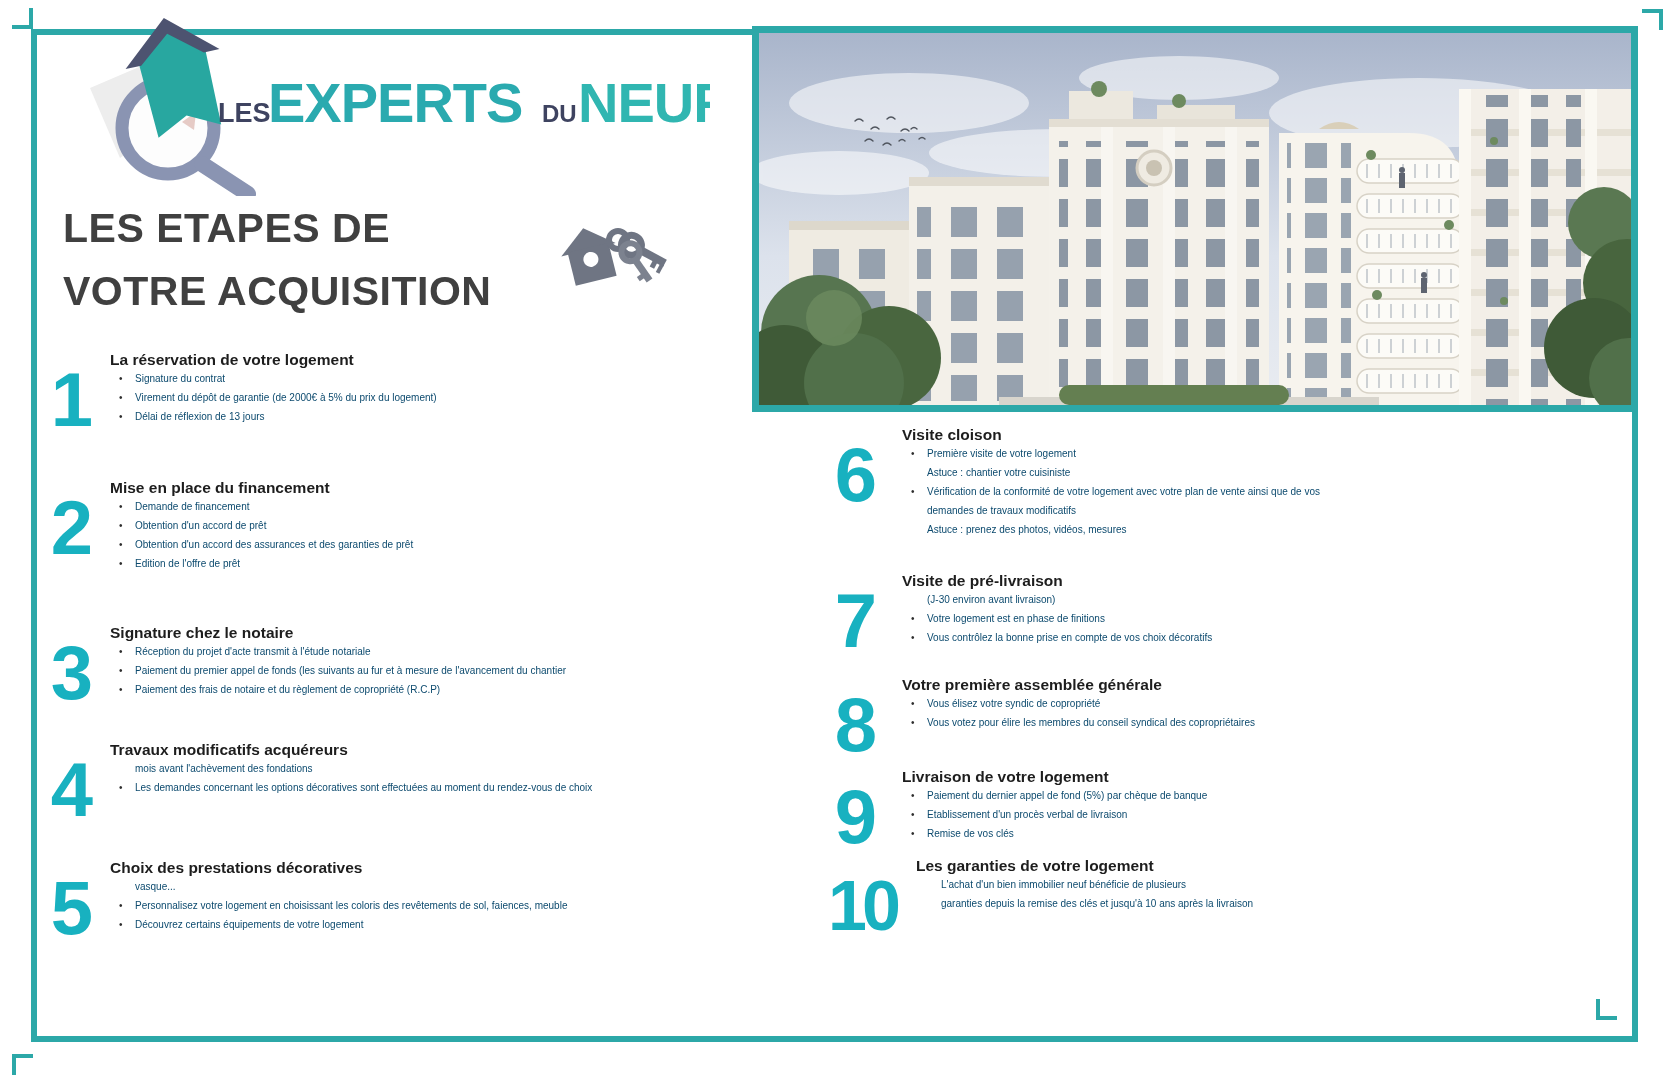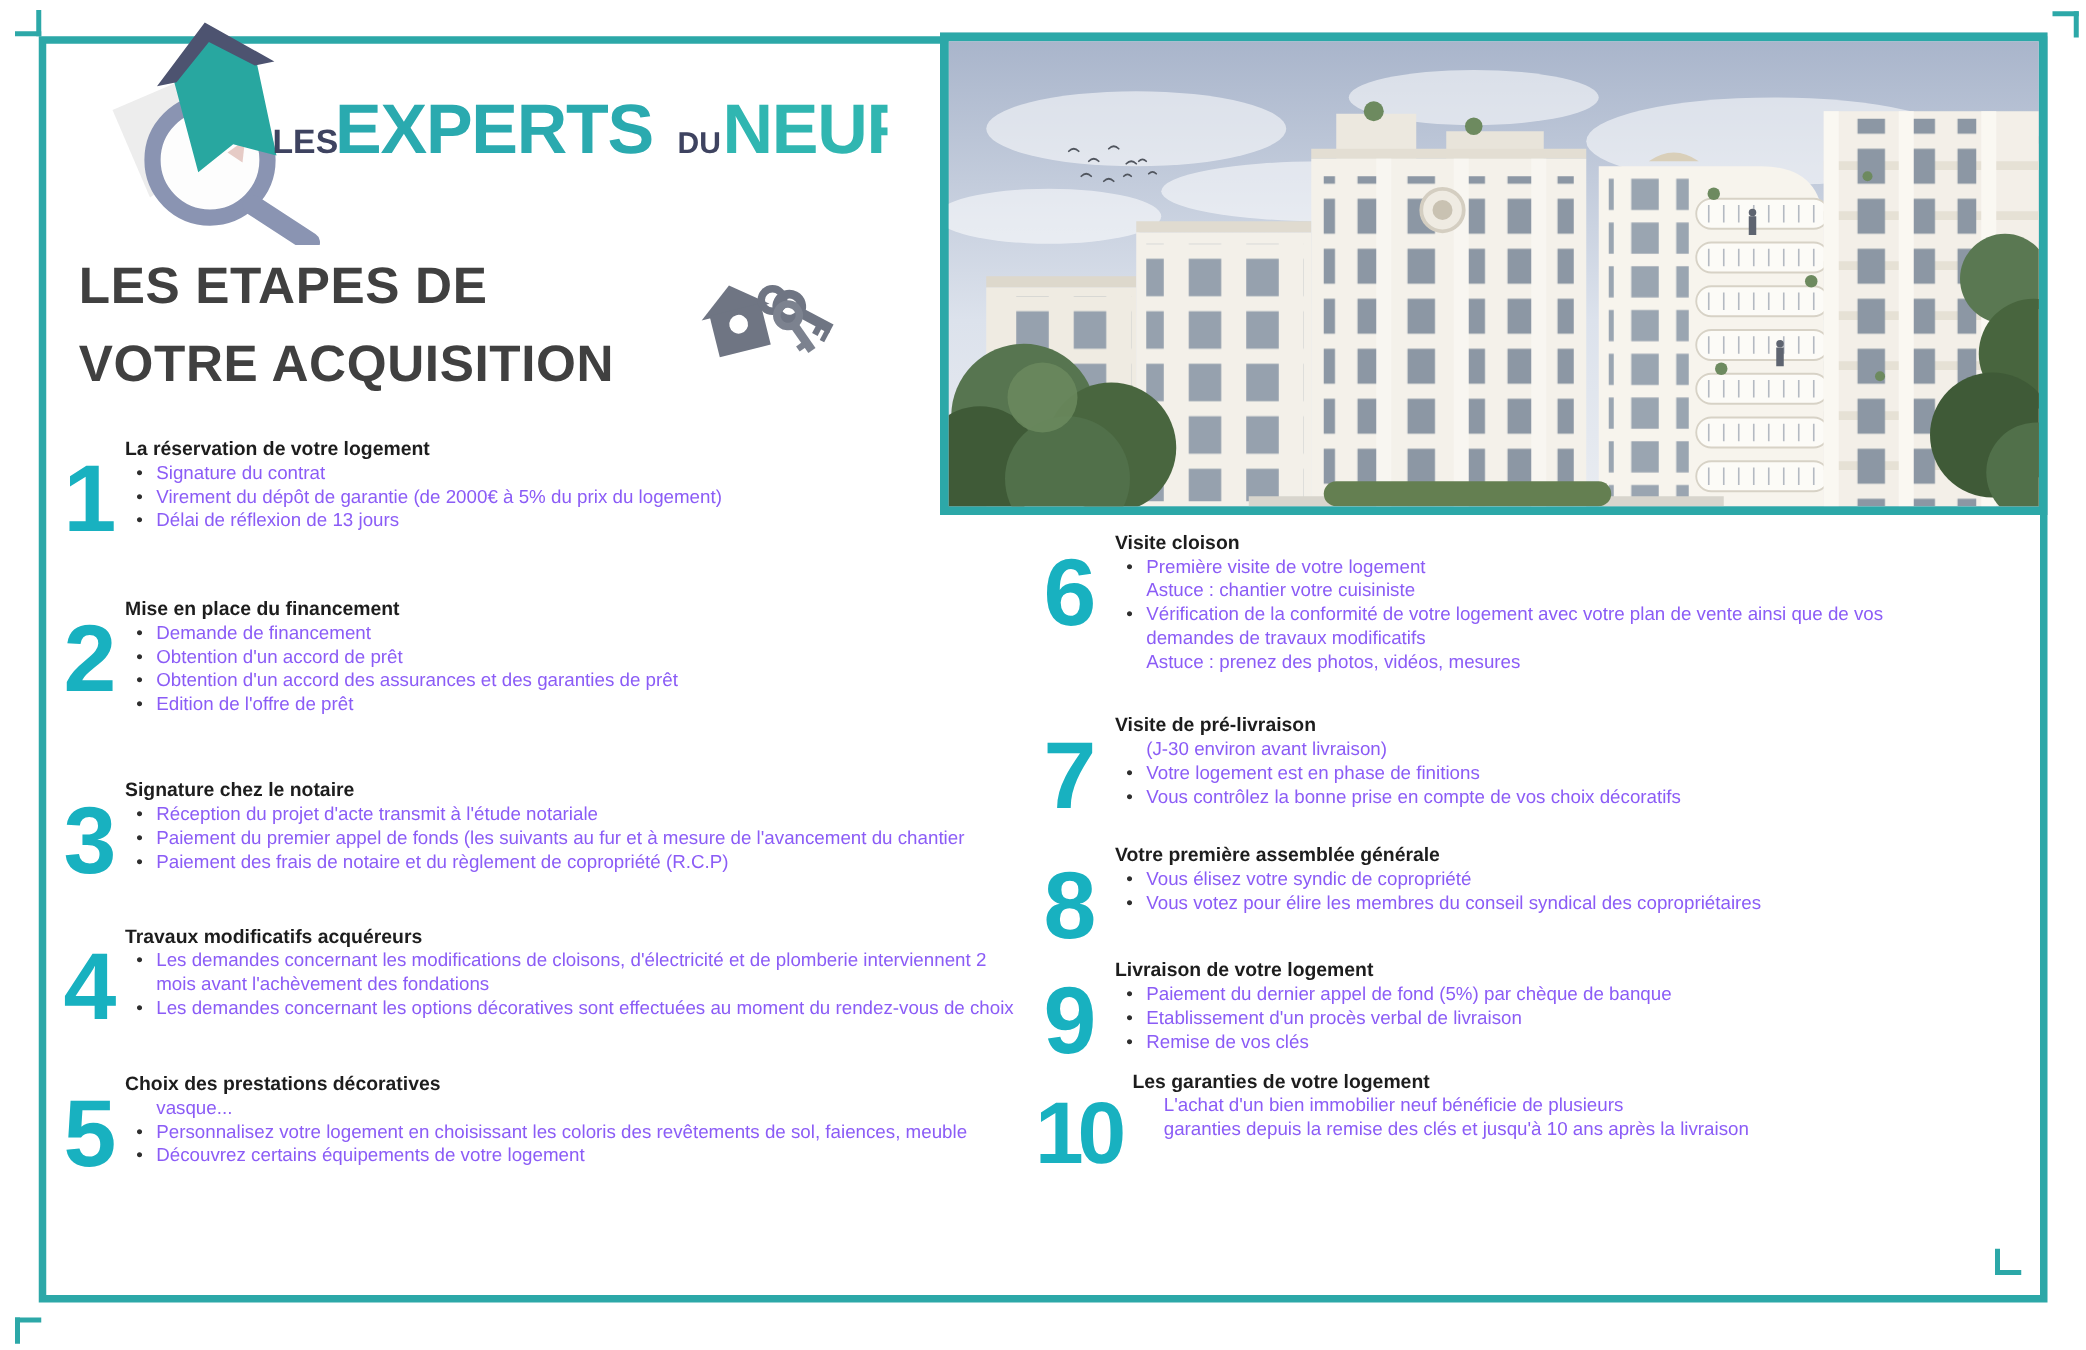--- a/index.html
+++ b/index.html
@@ -36,23 +36,23 @@
   .photo svg{width:100%;height:100%;display:block;}
 
   
   .step{position:absolute;display:flex;z-index:1;}
   .step.left{left:44px;width:800px;}
   .step.right{left:820px;width:830px;}
   .num{flex:none;width:54px;font-size:76px;font-weight:800;color:#18B1C0;
     line-height:60px;margin-top:20px;text-align:center;letter-spacing:-2px;}
   .step.right .num{width:70px;}
   .step.s10 .num{width:84px;font-size:70px;letter-spacing:-5px;}
-  .body{margin-left:2px;min-width:0;}
+  .body{margin-left:12px;min-width:0;}
   .stitle{font-size:15.5px;font-weight:bold;color:#1d1d1d;line-height:19px;white-space:nowrap;}
-  .line{position:relative;padding-left:25px;font-size:15px;color:#8b5cf6;
+  .line{position:relative;padding-left:25px;font-size:10px;color:#0c4a6e;
     line-height:19px;white-space:nowrap;}
   .line.b::before{content:"•";position:absolute;left:9px;top:0;color:#2e2e2e;}
 </style>
 </head>
 <body>
 
 <div class="frame"></div>
 <div class="cm tl"></div>
 <div class="cm tr"></div>
 <div class="cm bl"></div>
@@ -244,21 +244,20 @@
     <div class="line b">Réception du projet d'acte transmit à l'étude notariale</div>
     <div class="line b">Paiement du premier appel de fonds (les suivants au fur et à mesure de l'avancement du chantier</div>
     <div class="line b">Paiement des frais de notaire et du règlement de copropriété (R.C.P)</div>
   </div>
 </div>
 
 <div class="step left" style="top:740px">
   <div class="num">4</div>
   <div class="body">
     <div class="stitle">Travaux modificatifs acquéreurs</div>
-    <div class="line b">Les demandes concernant les modifications de cloisons, d'électricité et de plomberie interviennent 2</div>
     <div class="line">mois avant l'achèvement des fondations</div>
     <div class="line b">Les demandes concernant les options décoratives sont effectuées au moment du rendez-vous de choix</div>
   </div>
 </div>
 
 <div class="step left" style="top:858px">
   <div class="num">5</div>
   <div class="body">
     <div class="stitle">Choix des prestations décoratives</div>
     <div class="line">vasque...</div>

